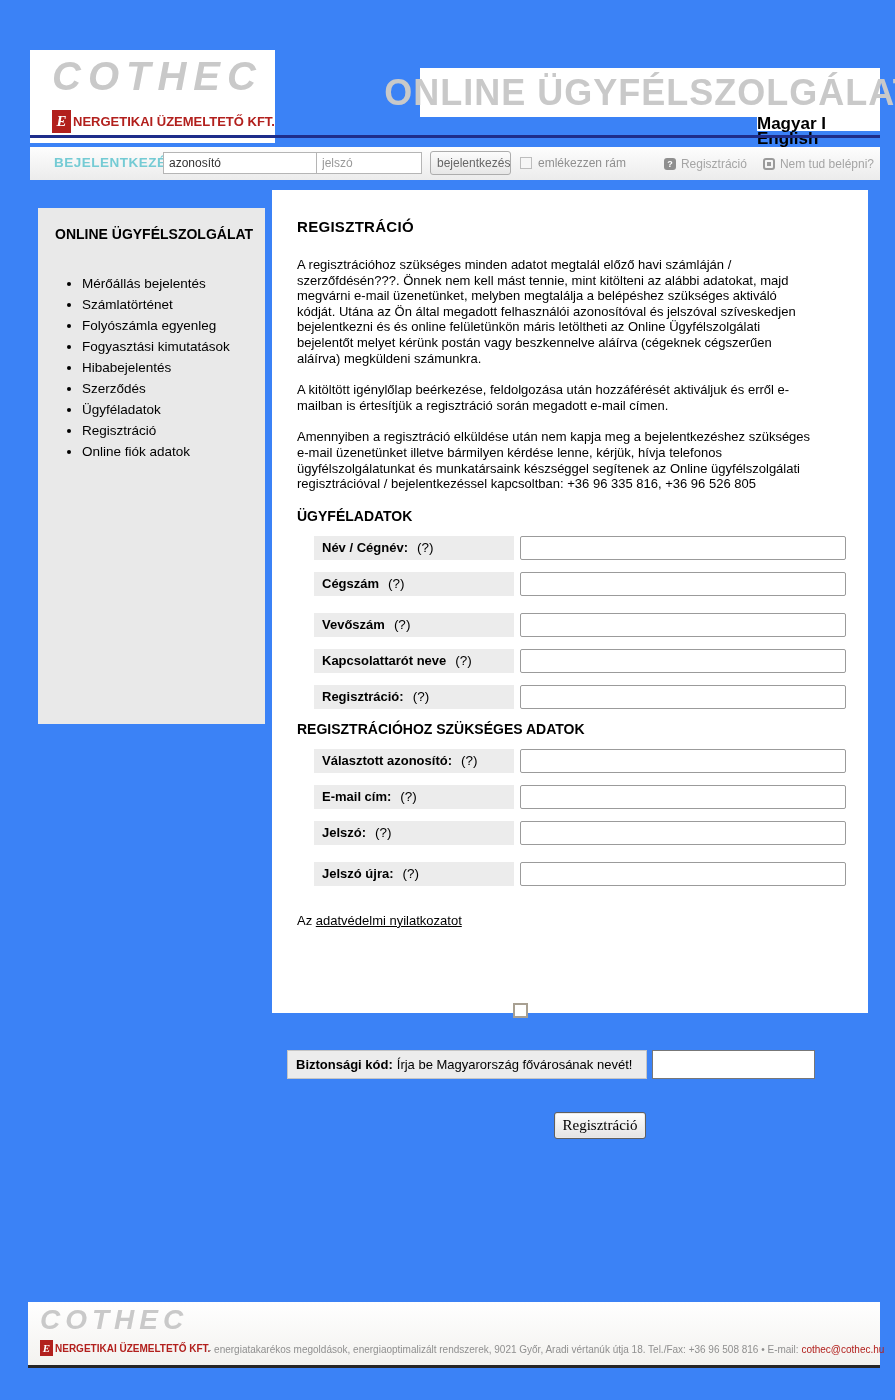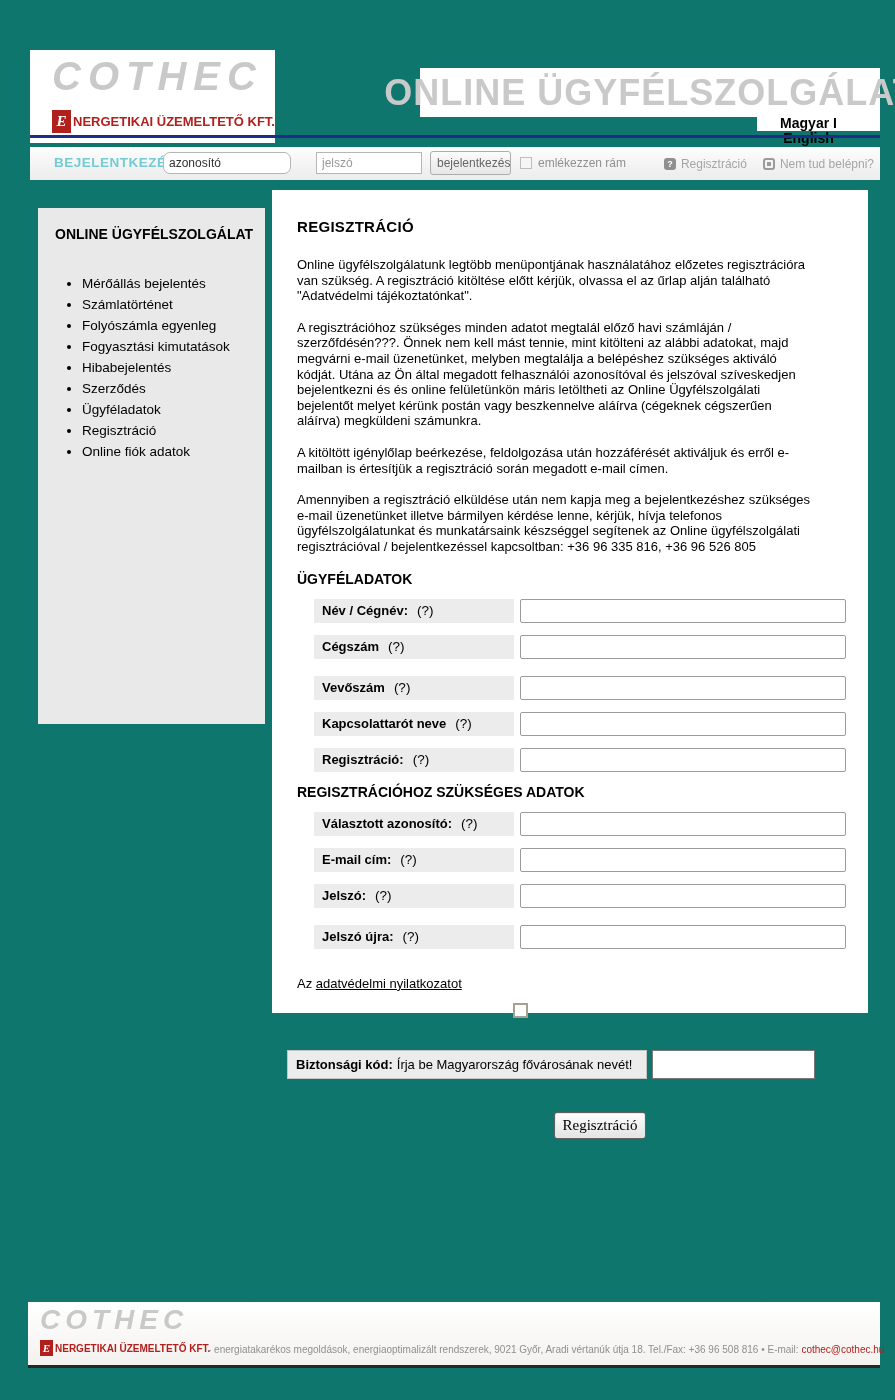--- a/index.html
+++ b/index.html
@@ -1,44 +1,44 @@
 <!DOCTYPE html>
 <html lang="hu"><head>
 <meta charset="utf-8">
 <style>
   html,body{margin:0;padding:0;background:#000;}
   body{width:895px;height:1400px;overflow:hidden;font-family:"Liberation Sans",sans-serif;}
-  .page{position:relative;width:895px;height:1400px;background:#0f766e;}
+  .page{position:relative;width:895px;height:1400px;background:#3b82f6;}
 
   
   .logo-box{position:absolute;left:30px;top:50px;width:245px;height:93px;background:#fff;}
   .logo-name{position:absolute;left:22px;top:4px;font-style:italic;font-weight:bold;
              font-size:40px;letter-spacing:7px;color:#c9c9c9;}
   .logo-sub{position:absolute;left:22px;top:60px;display:flex;align-items:center;}
   .e-badge{display:inline-flex;align-items:center;justify-content:center;width:19px;height:23px;
            background:#b2201d;color:#fff;font-family:"Liberation Serif",serif;font-style:italic;
            font-weight:bold;font-size:15px;margin-right:2px;}
   .logo-sub-text{color:#b2201d;font-weight:bold;font-size:13px;white-space:nowrap;}
 
   .title-box{position:absolute;left:420px;top:68px;width:460px;height:49px;background:#fff;
              display:flex;align-items:center;justify-content:center;}
   .title-box span{font-size:36px;font-weight:bold;color:#c9c9c9;letter-spacing:1px;white-space:nowrap;}
   .lang-box{position:absolute;left:757px;top:116px;width:123px;height:15px;background:#fff;
-            font-size:14px;font-weight:bold;color:#000;text-align:center;line-height:15px;
+            font-size:17px;font-weight:bold;color:#000;text-align:left;line-height:15px;
             padding-right:20px;box-sizing:border-box;}
   .blue-line{position:absolute;left:30px;top:135px;width:850px;height:3px;background:#1e2d8a;}
 
   
   .login-bar{position:absolute;left:30px;top:147px;width:850px;height:33px;
              background:linear-gradient(#fdfdfd,#ececec);}
   .login-label{position:absolute;left:24px;top:8px;font-size:13.5px;font-weight:bold;
                color:#74cbd4;letter-spacing:.5px;}
   .login-input{position:absolute;top:5px;height:22px;border:1px solid #b5b5b5;box-sizing:border-box;
                font-size:12px;padding:0 5px;font-family:"Liberation Sans",sans-serif;}
-  .user-input{left:133px;width:128px;color:#333;border-radius:7px;}
+  .user-input{left:133px;width:160px;color:#333;}
   .pass-input{left:286px;width:106px;color:#333;}
   .pass-input::placeholder{color:#999;}
   .login-btn{position:absolute;left:400px;top:4px;width:81px;height:24px;
              background:linear-gradient(#fcfcfc,#e7e7e7);border:1px solid #adadad;border-radius:3px;
              font-size:12px;color:#666;font-family:"Liberation Sans",sans-serif;}
   .remember-chk{position:absolute;left:490px;top:10px;width:12px;height:12px;background:#f6f6f6;
                 border:1px solid #bdbdbd;box-sizing:border-box;}
   .remember-lbl{position:absolute;left:508px;top:9px;font-size:12px;color:#8f8f8f;}
   .bar-right{position:absolute;right:6px;top:0;height:33px;display:flex;align-items:center;gap:16px;}
   .bar-link{display:flex;align-items:center;gap:5px;font-size:12px;color:#a5a5a5;cursor:pointer;}
@@ -149,21 +149,20 @@
       <li>Hibabejelentés</li>
       <li>Szerződés</li>
       <li>Ügyféladatok</li>
       <li>Regisztráció</li>
       <li>Online fiók adatok</li>
     </ul>
   </div>
 
   <div class="main">
     <h1>REGISZTRÁCIÓ</h1>
-    <p>Online ügyfélszolgálatunk legtöbb menüpontjának használatához előzetes regisztrációra van szükség. A regisztráció kitöltése előtt kérjük, olvassa el az űrlap alján található "Adatvédelmi tájékoztatónkat".</p>
     <p>A regisztrációhoz szükséges minden adatot megtalál előző havi számláján / szerzőfdésén???. Önnek nem kell mást tennie, mint kitölteni az alábbi adatokat, majd megvárni e-mail üzenetünket, melyben megtalálja a belépéshez szükséges aktiváló kódját.  Utána az Ön által megadott felhasználói azonosítóval és jelszóval szíveskedjen bejelentkezni és és  online felületünkön máris letöltheti az Online Ügyfélszolgálati bejelentőt melyet kérünk postán vagy beszkennelve aláírva (cégeknek cégszerűen aláírva) megküldeni számunkra.</p>
     <p>A kitöltött igénylőlap beérkezése, feldolgozása után hozzáférését aktiváljuk és erről e-mailban is értesítjük a regisztráció során megadott e-mail címen.</p>
     <p>Amennyiben a regisztráció elküldése után nem kapja meg a bejelentkezéshez szükséges e-mail üzenetünket illetve bármilyen kérdése lenne, kérjük, hívja telefonos ügyfélszolgálatunkat és munkatársaink készséggel segítenek az Online ügyfélszolgálati regisztrációval / bejelentkezéssel kapcsoltban: +36 96 335 816, +36 96 526 805</p>
 
     <h2>ÜGYFÉLADATOK</h2>
 
     <div class="frow">
       <div class="flabel">
         <span>Név / Cégnév:</span>
         <span class="hint">(?)</span>

